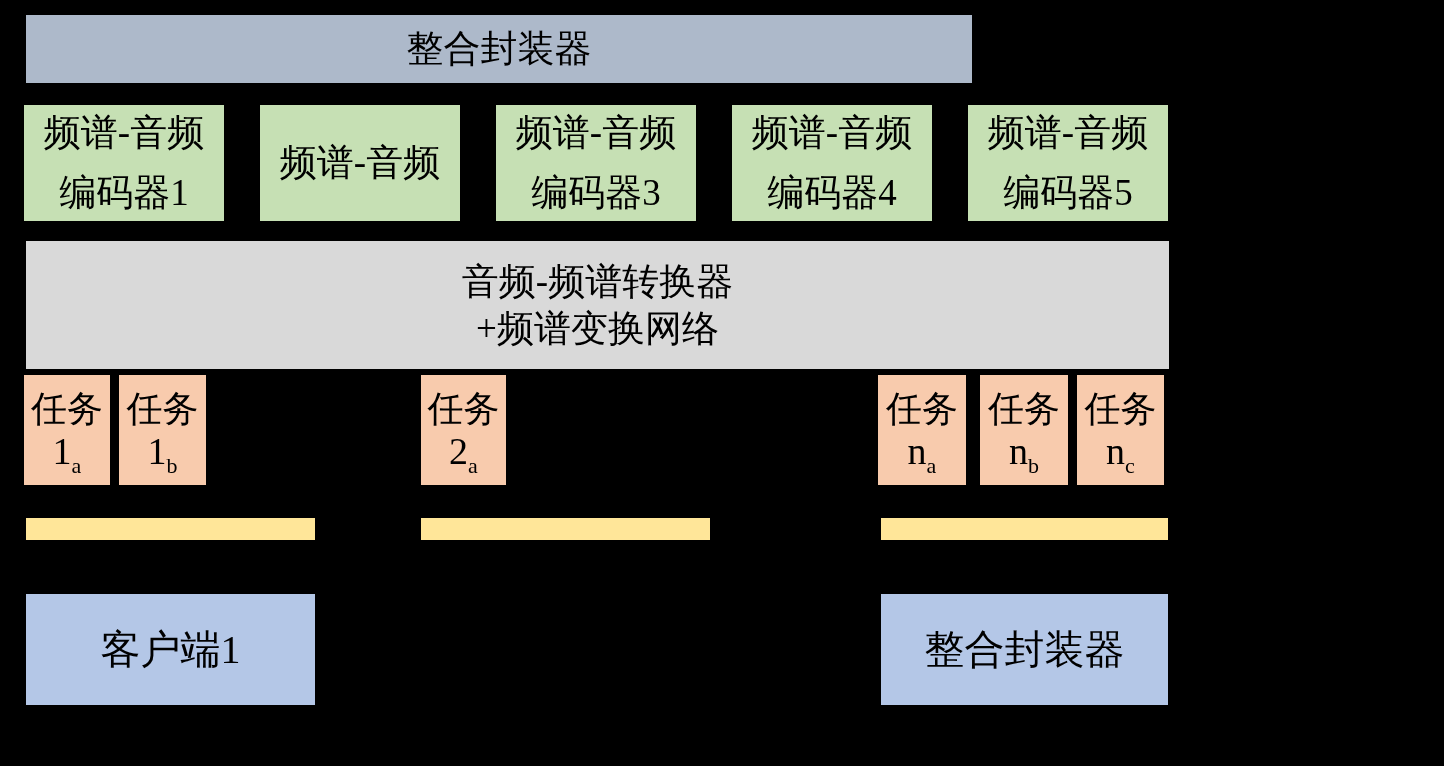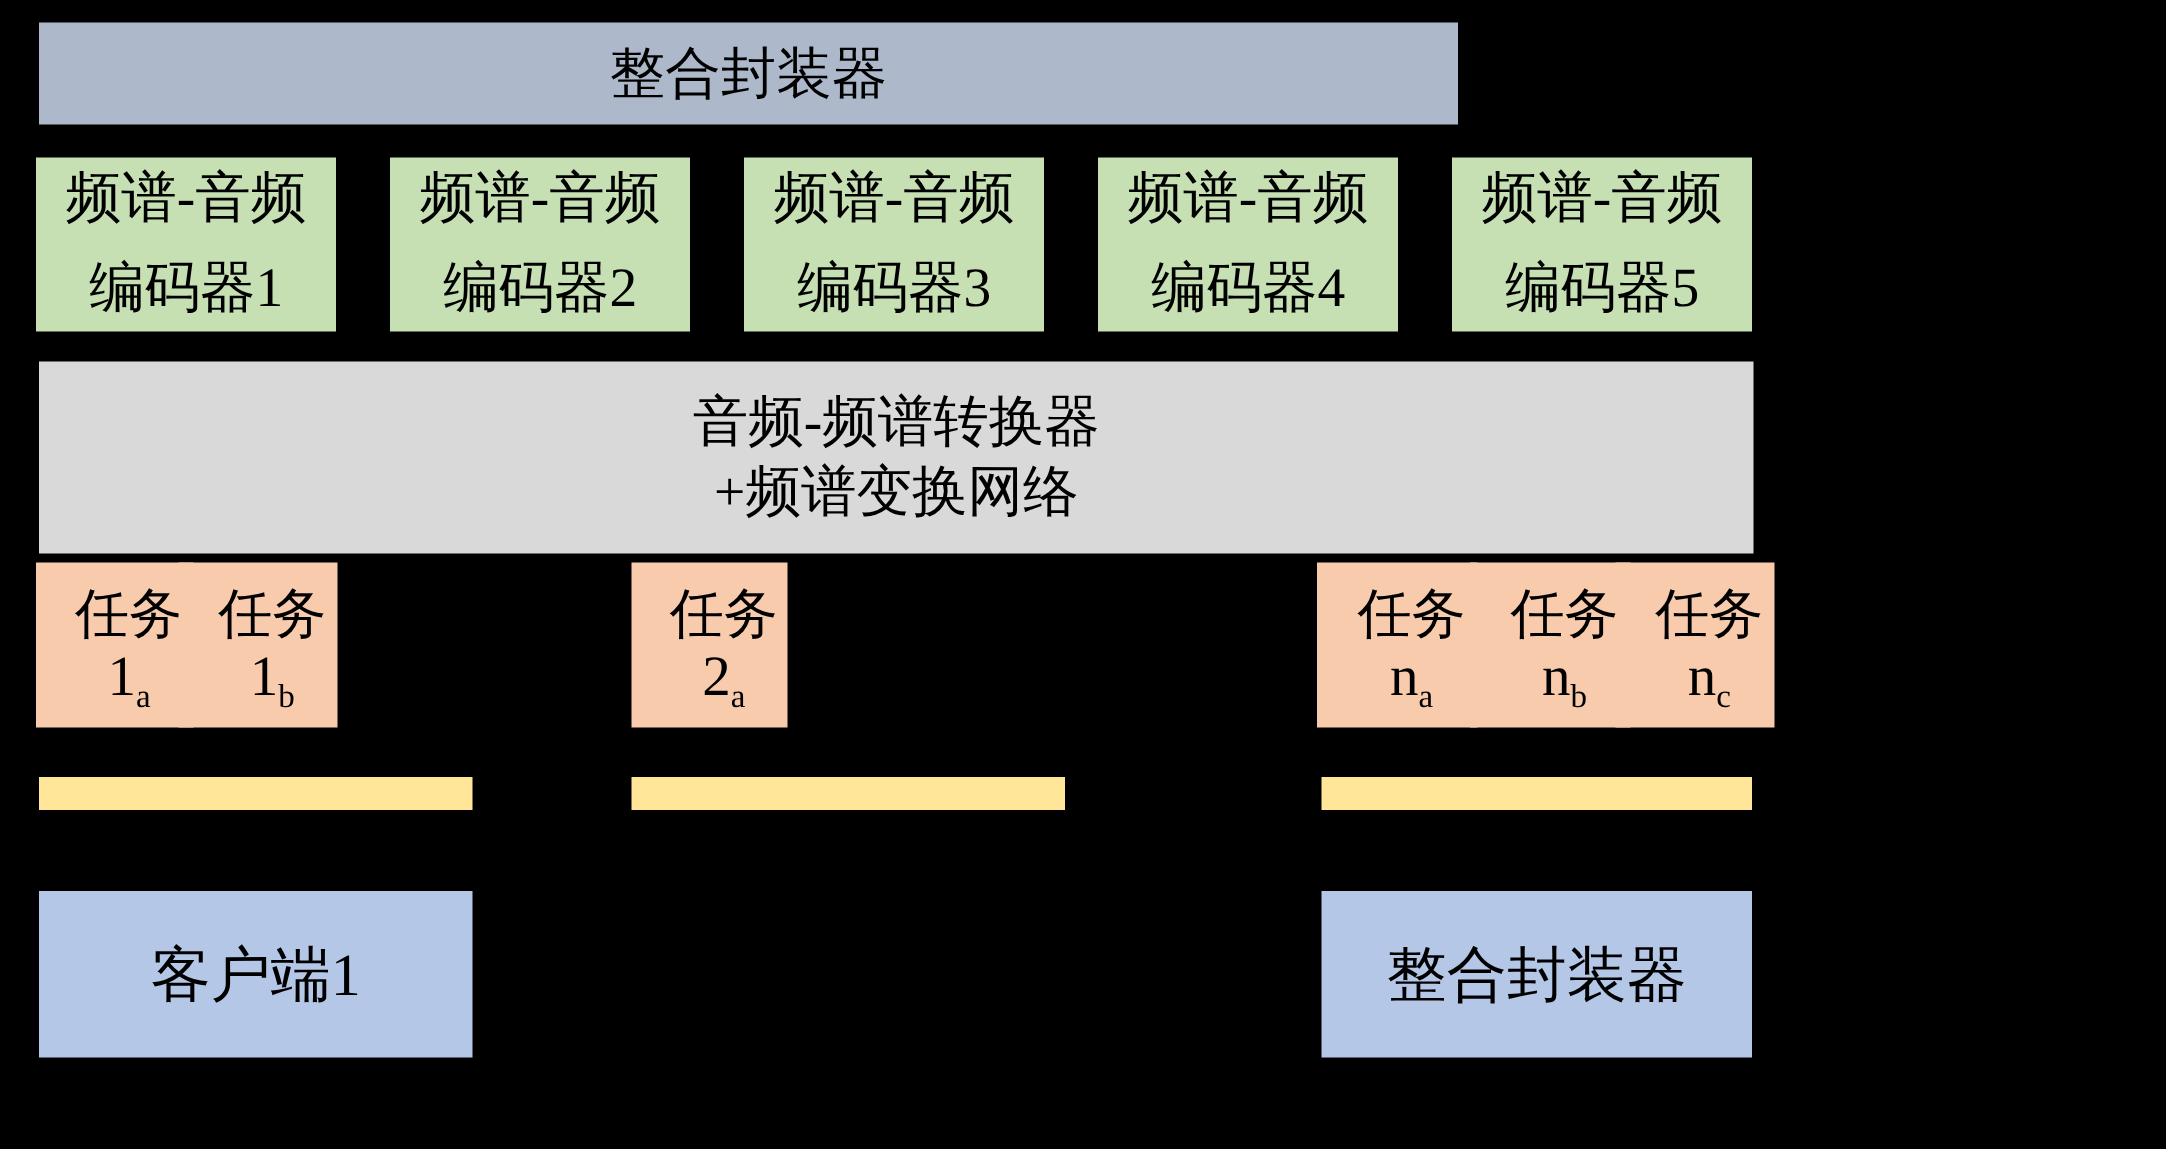--- a/index.html
+++ b/index.html
@@ -27,21 +27,21 @@
 
   .converter-bar {
     left:26px; top:241px; width:1143px; height:128px;
     background: var(--converter-bar, #d9d9d9);
     font-size:37px; line-height:47px;
   }
 
   .task-box {
     top:375px; height:110px;
     background: var(--task-box, #f8cbad);
-    font-size:36px; line-height:42px;padding-left:19px;
+    font-size:36px; line-height:42px;
   }
   .task-num { font-size:38px;text-align:right; }
   .task-num sub { font-size:22px; line-height:0; }
   .t1a { left:24px;  width:86px; }
   .t1b { left:119px; width:87px; }
   .t2a { left:421px; width:85px; }
   .tna { left:878px; width:88px; }
   .tnb { left:980px; width:88px; }
   .tnc { left:1077px; width:87px; }
 
@@ -70,21 +70,20 @@
   <div class="box wrapper-bar">
     <span>整合封装器</span>
   </div>
 
   <div class="box encoder-box enc1">
     <div>频谱-音频</div>
     <div>编码器1</div>
   </div>
   <div class="box encoder-box enc2">
     <div>频谱-音频</div>
-    <div>编码器2</div>
   </div>
   <div class="box encoder-box enc3">
     <div>频谱-音频</div>
     <div>编码器3</div>
   </div>
   <div class="box encoder-box enc4">
     <div>频谱-音频</div>
     <div>编码器4</div>
   </div>
   <div class="box encoder-box enc5">

